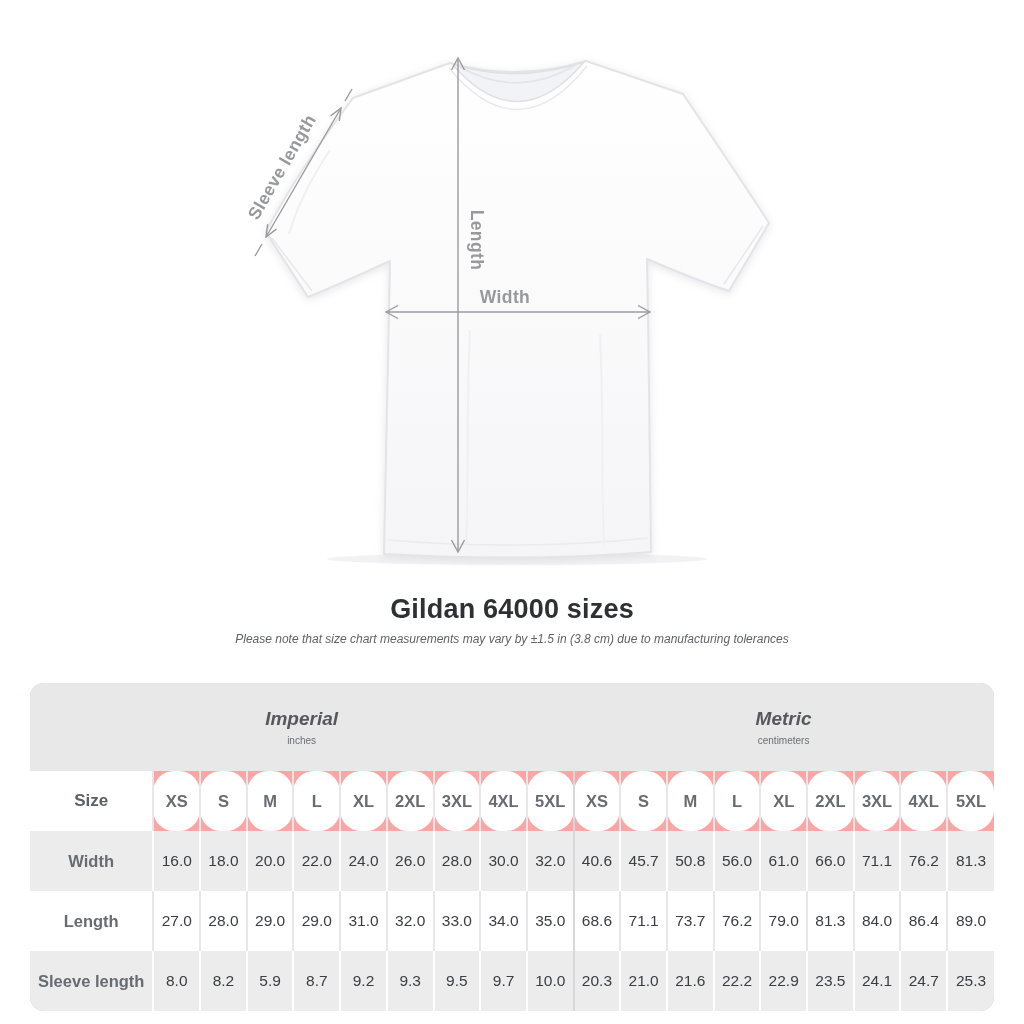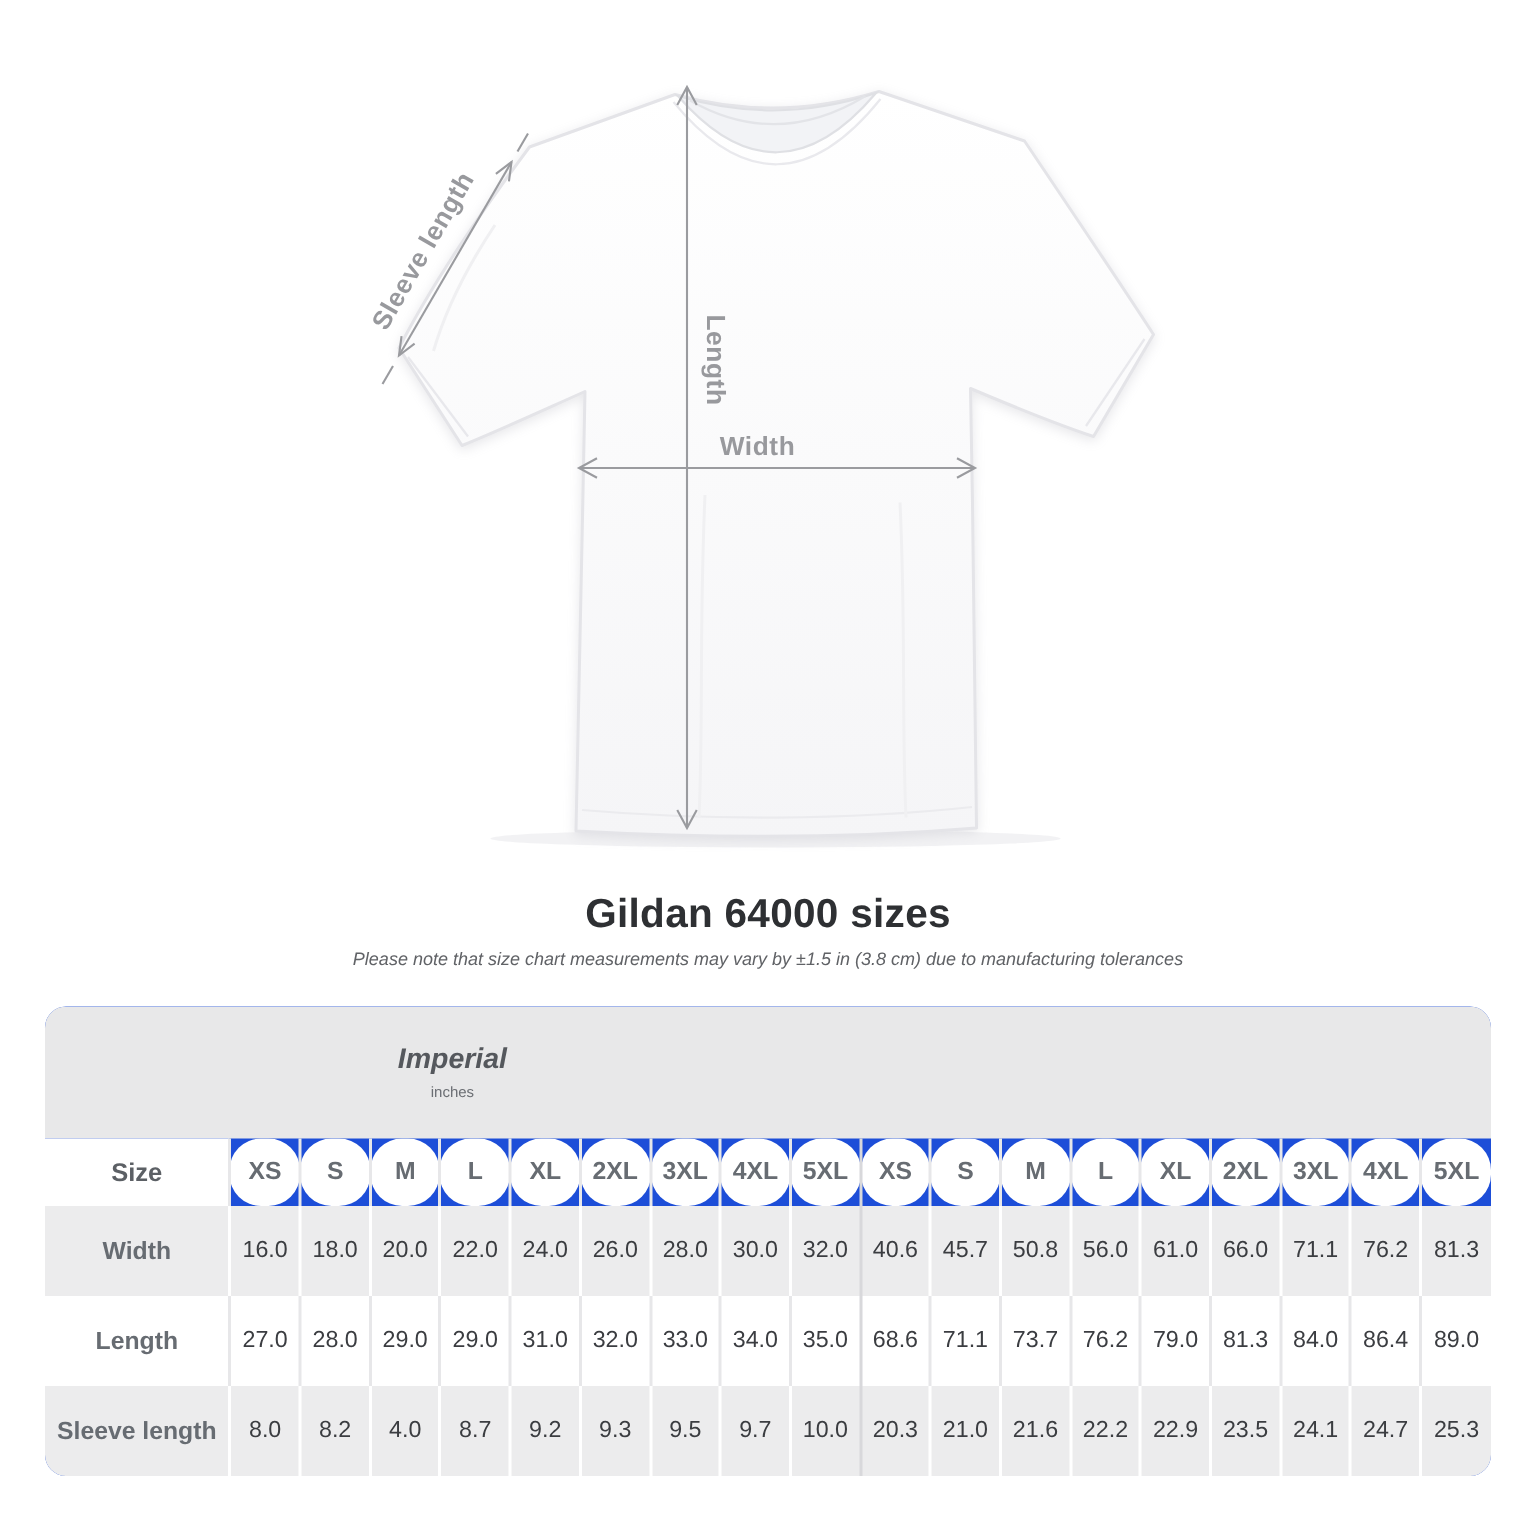--- a/index.html
+++ b/index.html
@@ -7,33 +7,33 @@
   .page{position:relative;width:1024px;height:1024px;background:#fff;}
 
   
   .fig{display:block;width:1024px;height:578px;}
 
   
   .chart-title{margin:16px 0 7px;text-align:center;font-size:27px;font-weight:700;color:#2e3033;letter-spacing:.2px;}
   .chart-note{margin:0;text-align:center;font-size:12px;font-style:italic;color:#606266;}
 
   
-  .tbl-wrap{width:964px;margin:25px auto 0;border-radius:14px;overflow:hidden;background:#1d4ed8;}
+  .tbl-wrap{width:964px;margin:37px auto 0;border-radius:14px;overflow:hidden;background:#fca5a5;}
   .band{display:flex;background:#e8e8e9;height:88px;}
   .band .bcell{display:flex;flex-direction:column;align-items:center;justify-content:center;}
   .band .b-imp{width:56.35%;}
   .band .b-met{width:43.65%;}
   .band .blab{font-size:19px;font-weight:700;font-style:italic;color:#55585d;}
   .band .bunit{font-size:10px;color:#6b6e73;margin-top:5px;}
 
   table.sizes{width:100%;border-collapse:collapse;table-layout:fixed;}
   table.sizes col.c-lab{width:12.8%;}
   table.sizes col.c-val{width:4.844%;}
   table.sizes tr{height:60px;}
-  table.sizes tr.hdr{height:45px;}
+  table.sizes tr.hdr{height:60px;}
   table.sizes th,table.sizes td{padding:0;text-align:center;vertical-align:middle;border:none;border-left:2px solid transparent;}
   table.sizes th:first-child,table.sizes td:first-child{border-left:none;}
 
   tr.hdr, tr.light{background:#ffffff;}
   tr.stripe{background:#ececed;}
   tr.hdr th, tr.light td{border-left-color:#e7e7e9;}
   tr.stripe td{border-left-color:#ffffff;}
   table.sizes .grp{border-left-color:#d8d8db !important;}
 
   .size-h{font-size:17px;font-weight:700;color:#5c6065;}
@@ -108,20 +108,24 @@
 
   <h1 class="chart-title">Gildan 64000 sizes</h1>
   <p class="chart-note">Please note that size chart measurements may vary by ±1.5 in (3.8 cm) due to manufacturing tolerances</p>
 
   <div class="tbl-wrap">
 
     <div class="band">
       <div class="bcell b-imp">
         <div class="blab">Imperial</div>
         <div class="bunit">inches</div>
+      </div>
+      <div class="bcell b-met">
+        <div class="blab">Metric</div>
+        <div class="bunit">centimeters</div>
       </div>
     </div>
 
     <table class="sizes">
       <colgroup>
         <col class="c-lab">
         <col class="c-val">
           <col class="c-val">
           <col class="c-val">
           <col class="c-val">
@@ -207,21 +211,21 @@
         <td class="val">81.3</td>
         <td class="val">84.0</td>
         <td class="val">86.4</td>
         <td class="val">89.0</td>
       </tr>
 
       <tr class="stripe">
         <td class="rl">Sleeve length</td>
         <td class="val">8.0</td>
         <td class="val">8.2</td>
-        <td class="val">4.0</td>
+        <td class="val">5.9</td>
         <td class="val">8.7</td>
         <td class="val">9.2</td>
         <td class="val">9.3</td>
         <td class="val">9.5</td>
         <td class="val">9.7</td>
         <td class="val">10.0</td>
         <td class="val grp">20.3</td>
         <td class="val">21.0</td>
         <td class="val">21.6</td>
         <td class="val">22.2</td>

